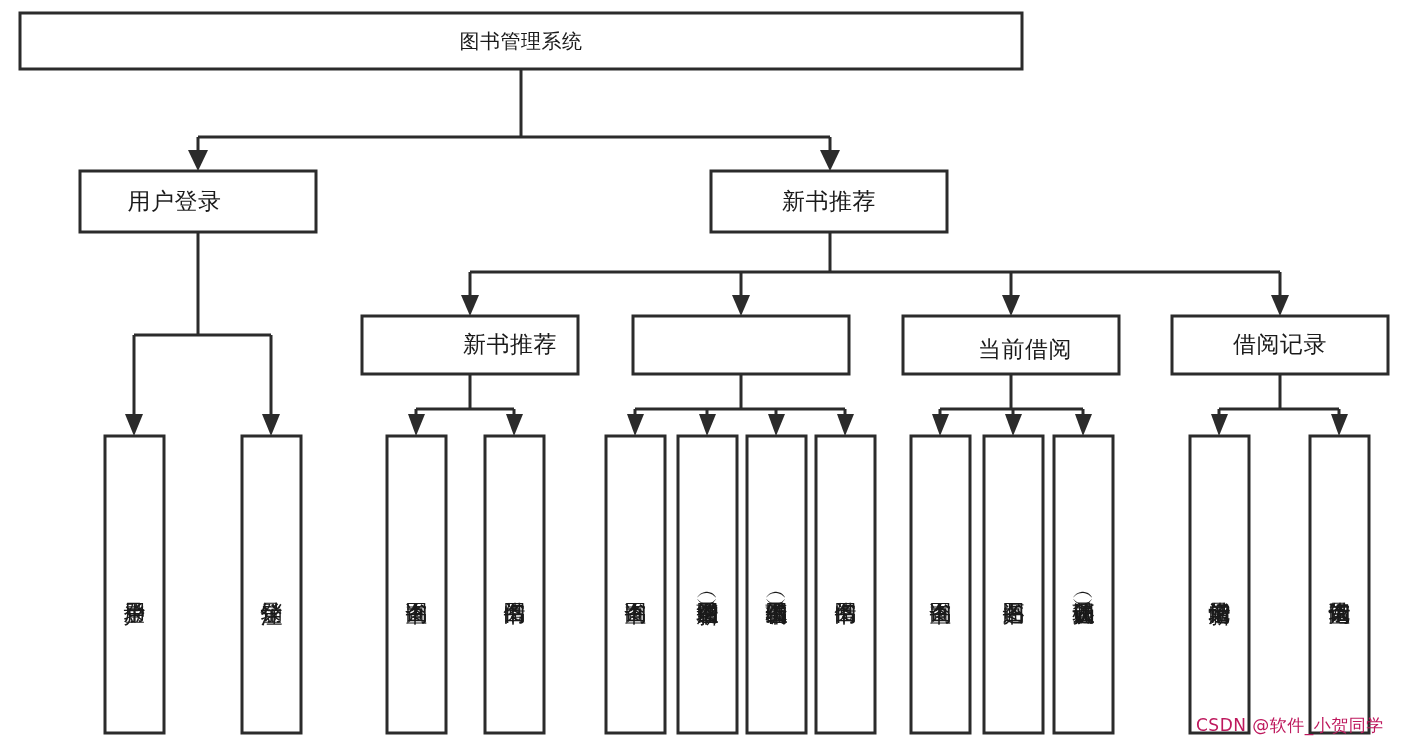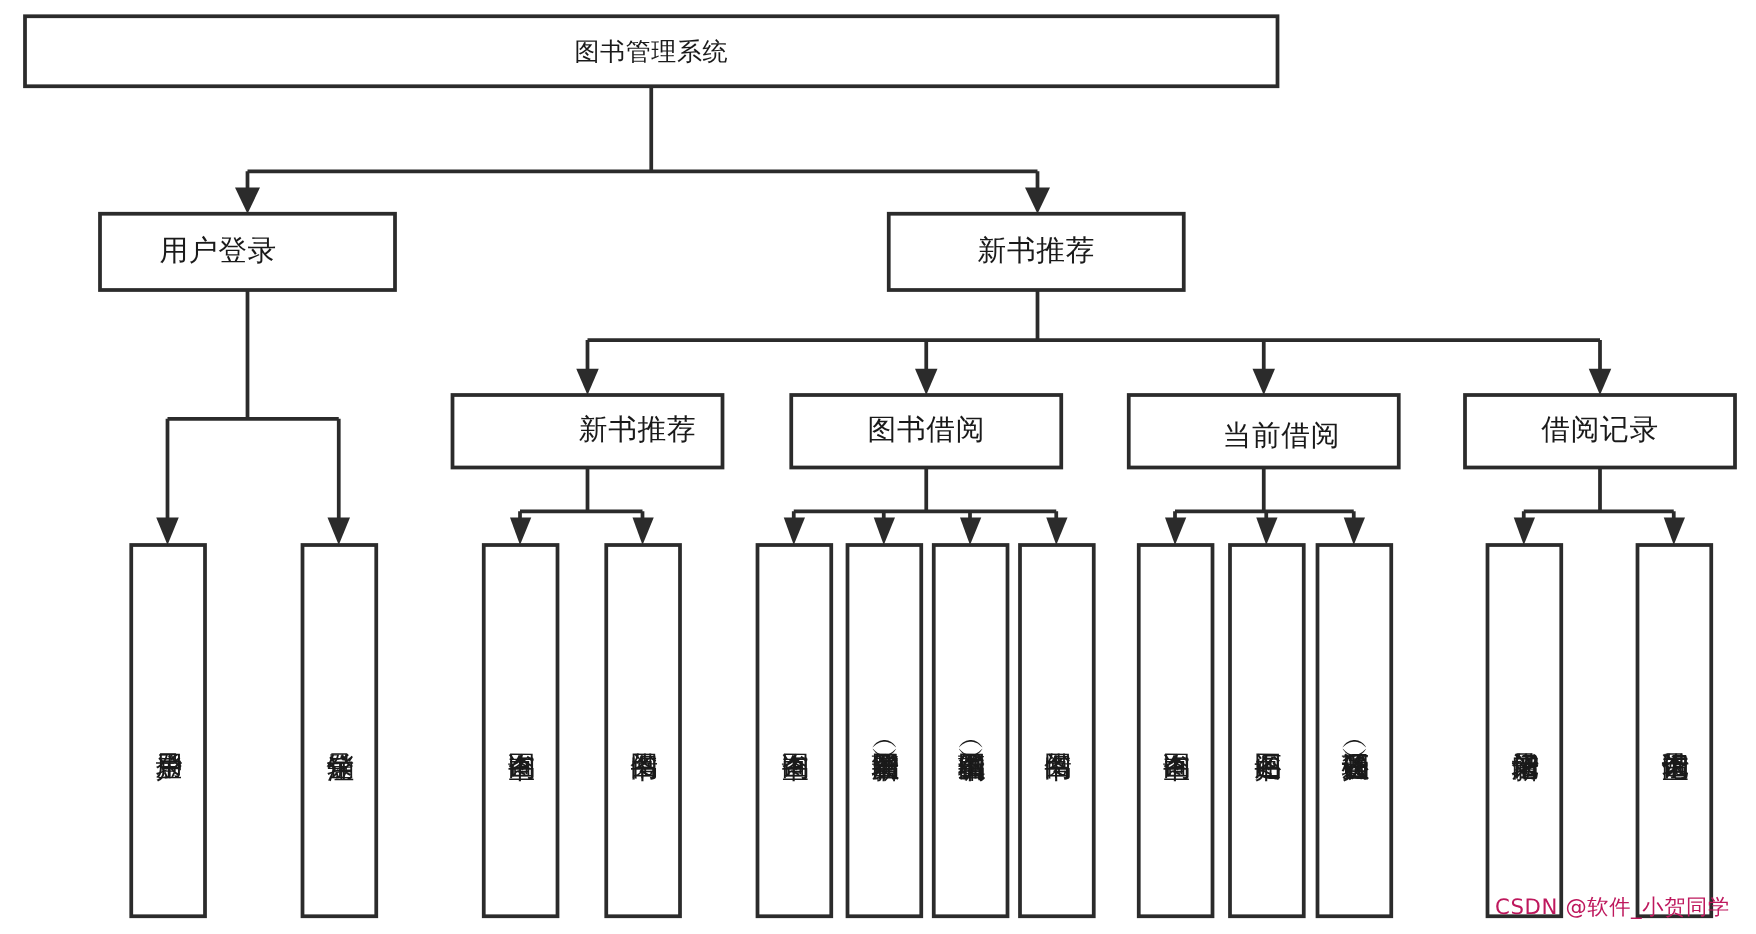--- a/index.html
+++ b/index.html
@@ -185,21 +185,20 @@
     <rect class="node-box" x="1190" y="436" width="59" height="297"></rect>
     <rect class="node-box" x="1310" y="436" width="59" height="297"></rect>
   </svg>
 
   <div class="node-label-h" style="left:20px; top:13px; width:1002px; height:56px; font-size:20px;">图书管理系统</div>
 
   <div class="node-label-h" style="left:80px; top:171px; width:189px; height:61px;">用户登录</div>
   <div class="node-label-h" style="left:711px; top:171px; width:236px; height:61px;">新书推荐</div>
 
   <div class="node-label-h" style="left:362px; top:316px; width:216px; height:58px;padding-left:40px;">新书推荐</div>
-  <div class="node-label-h" style="left:633px; top:316px; width:216px; height:58px;">图书借阅</div>
   <div class="node-label-h" style="left:903px; top:316px; width:216px; height:68px;padding-left:14px;">当前借阅</div>
   <div class="node-label-h" style="left:1172px; top:316px; width:216px; height:58px;text-align:center;">借阅记录</div>
 
   <div class="node-label-v" style="left:105px; top:436px; width:59px; height:297px;">用户登录</div>
   <div class="node-label-v" style="left:242px; top:436px; width:59px; height:297px;">注销登录</div>
   <div class="node-label-v" style="left:387px; top:436px; width:59px; height:297px;">查询图书</div>
   <div class="node-label-v" style="left:485px; top:436px; width:59px; height:297px;">借阅图书</div>
   <div class="node-label-v" style="left:606px; top:436px; width:59px; height:297px;">查询图书</div>
   <div class="node-label-v" style="left:678px; top:436px; width:59px; height:297px;">新增图书（管理员）</div>
   <div class="node-label-v" style="left:747px; top:436px; width:59px; height:297px;">编辑图书（管理员）</div>

